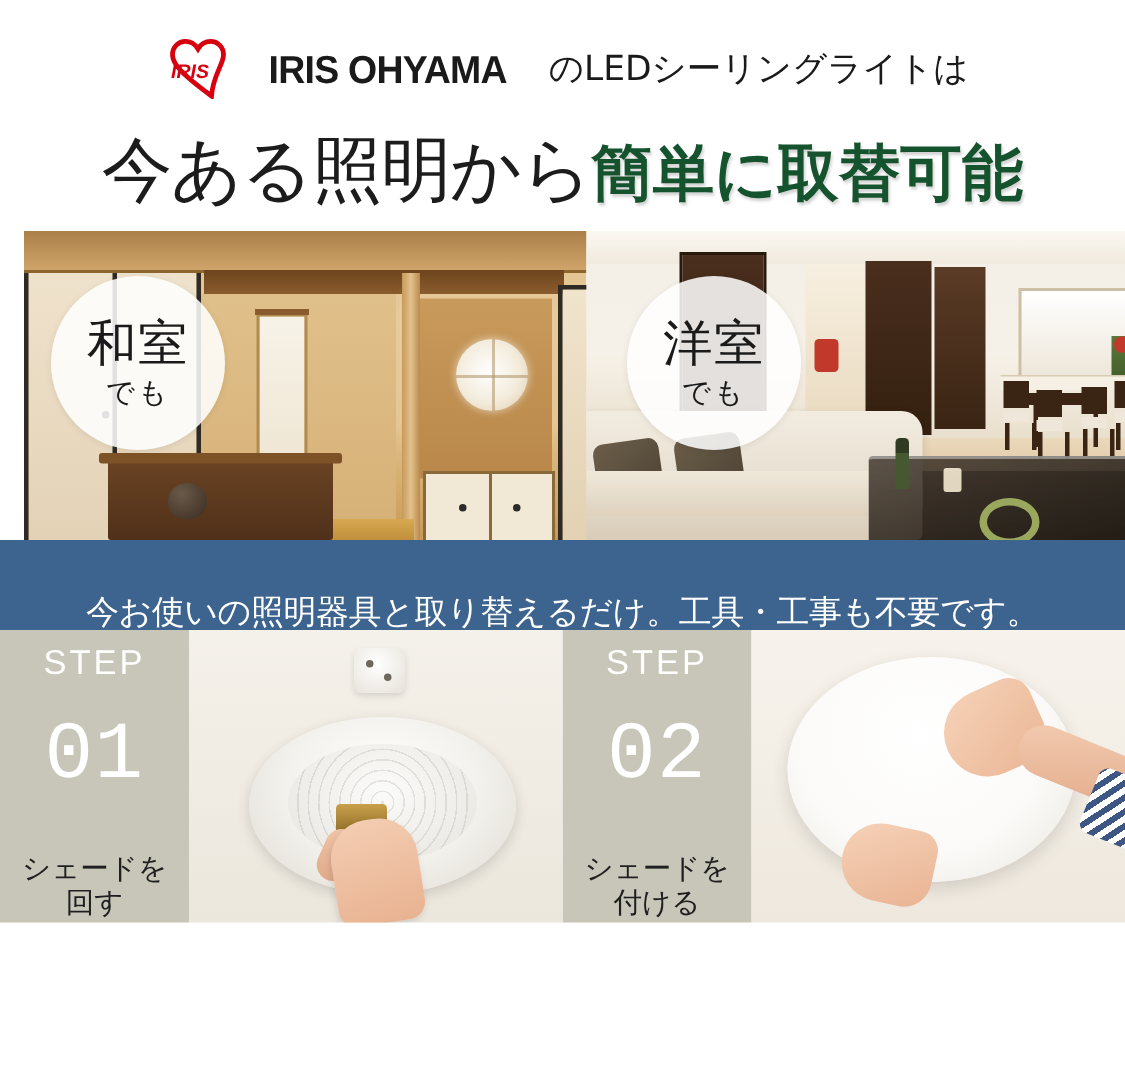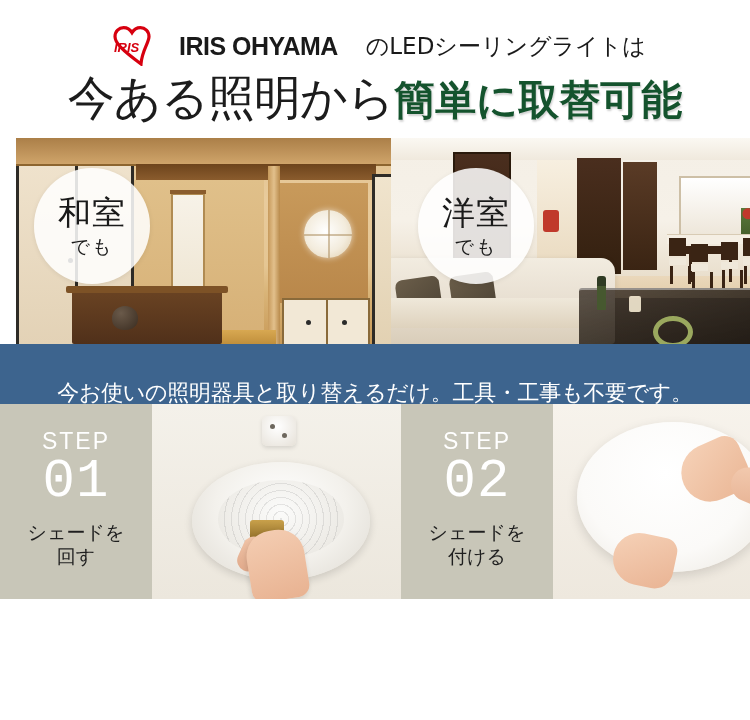--- a/index.html
+++ b/index.html
@@ -53,21 +53,21 @@
     color: #1a1a1a;
     white-space: nowrap;
     line-height: 1;
     margin-left: 4px;
   }
 
   .headline {
     display: flex;
     align-items: baseline;
     justify-content: center;
-    margin-top: 8px;
+    margin-top: 24px;
     height: 64px;
     white-space: nowrap;
     text-align: right;
   }
   .headline-dark {
     font-family: "DejaVu Serif", "Liberation Serif", serif;
     font-size: 47px;
     color: #1c1c1c;
     line-height: 1;
     letter-spacing: -1px;
@@ -345,29 +345,29 @@
     line-height: 1;
   }
 
   
   .steps {
     display: flex;
     width: 750px;
     height: 195px;
   }
   .step-label {
-    width: 152px;
+    width: 126px;
     height: 195px;
     background: #c8c6b8;
     display: flex;
     flex-direction: column;
     align-items: center;
-    justify-content: flex-start;
+    justify-content: space-between;
     box-sizing: border-box;
-    padding-top: 26px;
+    padding-top: 10px;
     flex: 0 0 auto;
   }
   .step-word {
     font-family: "Liberation Sans", "DejaVu Sans", sans-serif;
     font-size: 23px;
     color: #ffffff;
     letter-spacing: 2px;
     line-height: 1;
   }
   .step-num {

